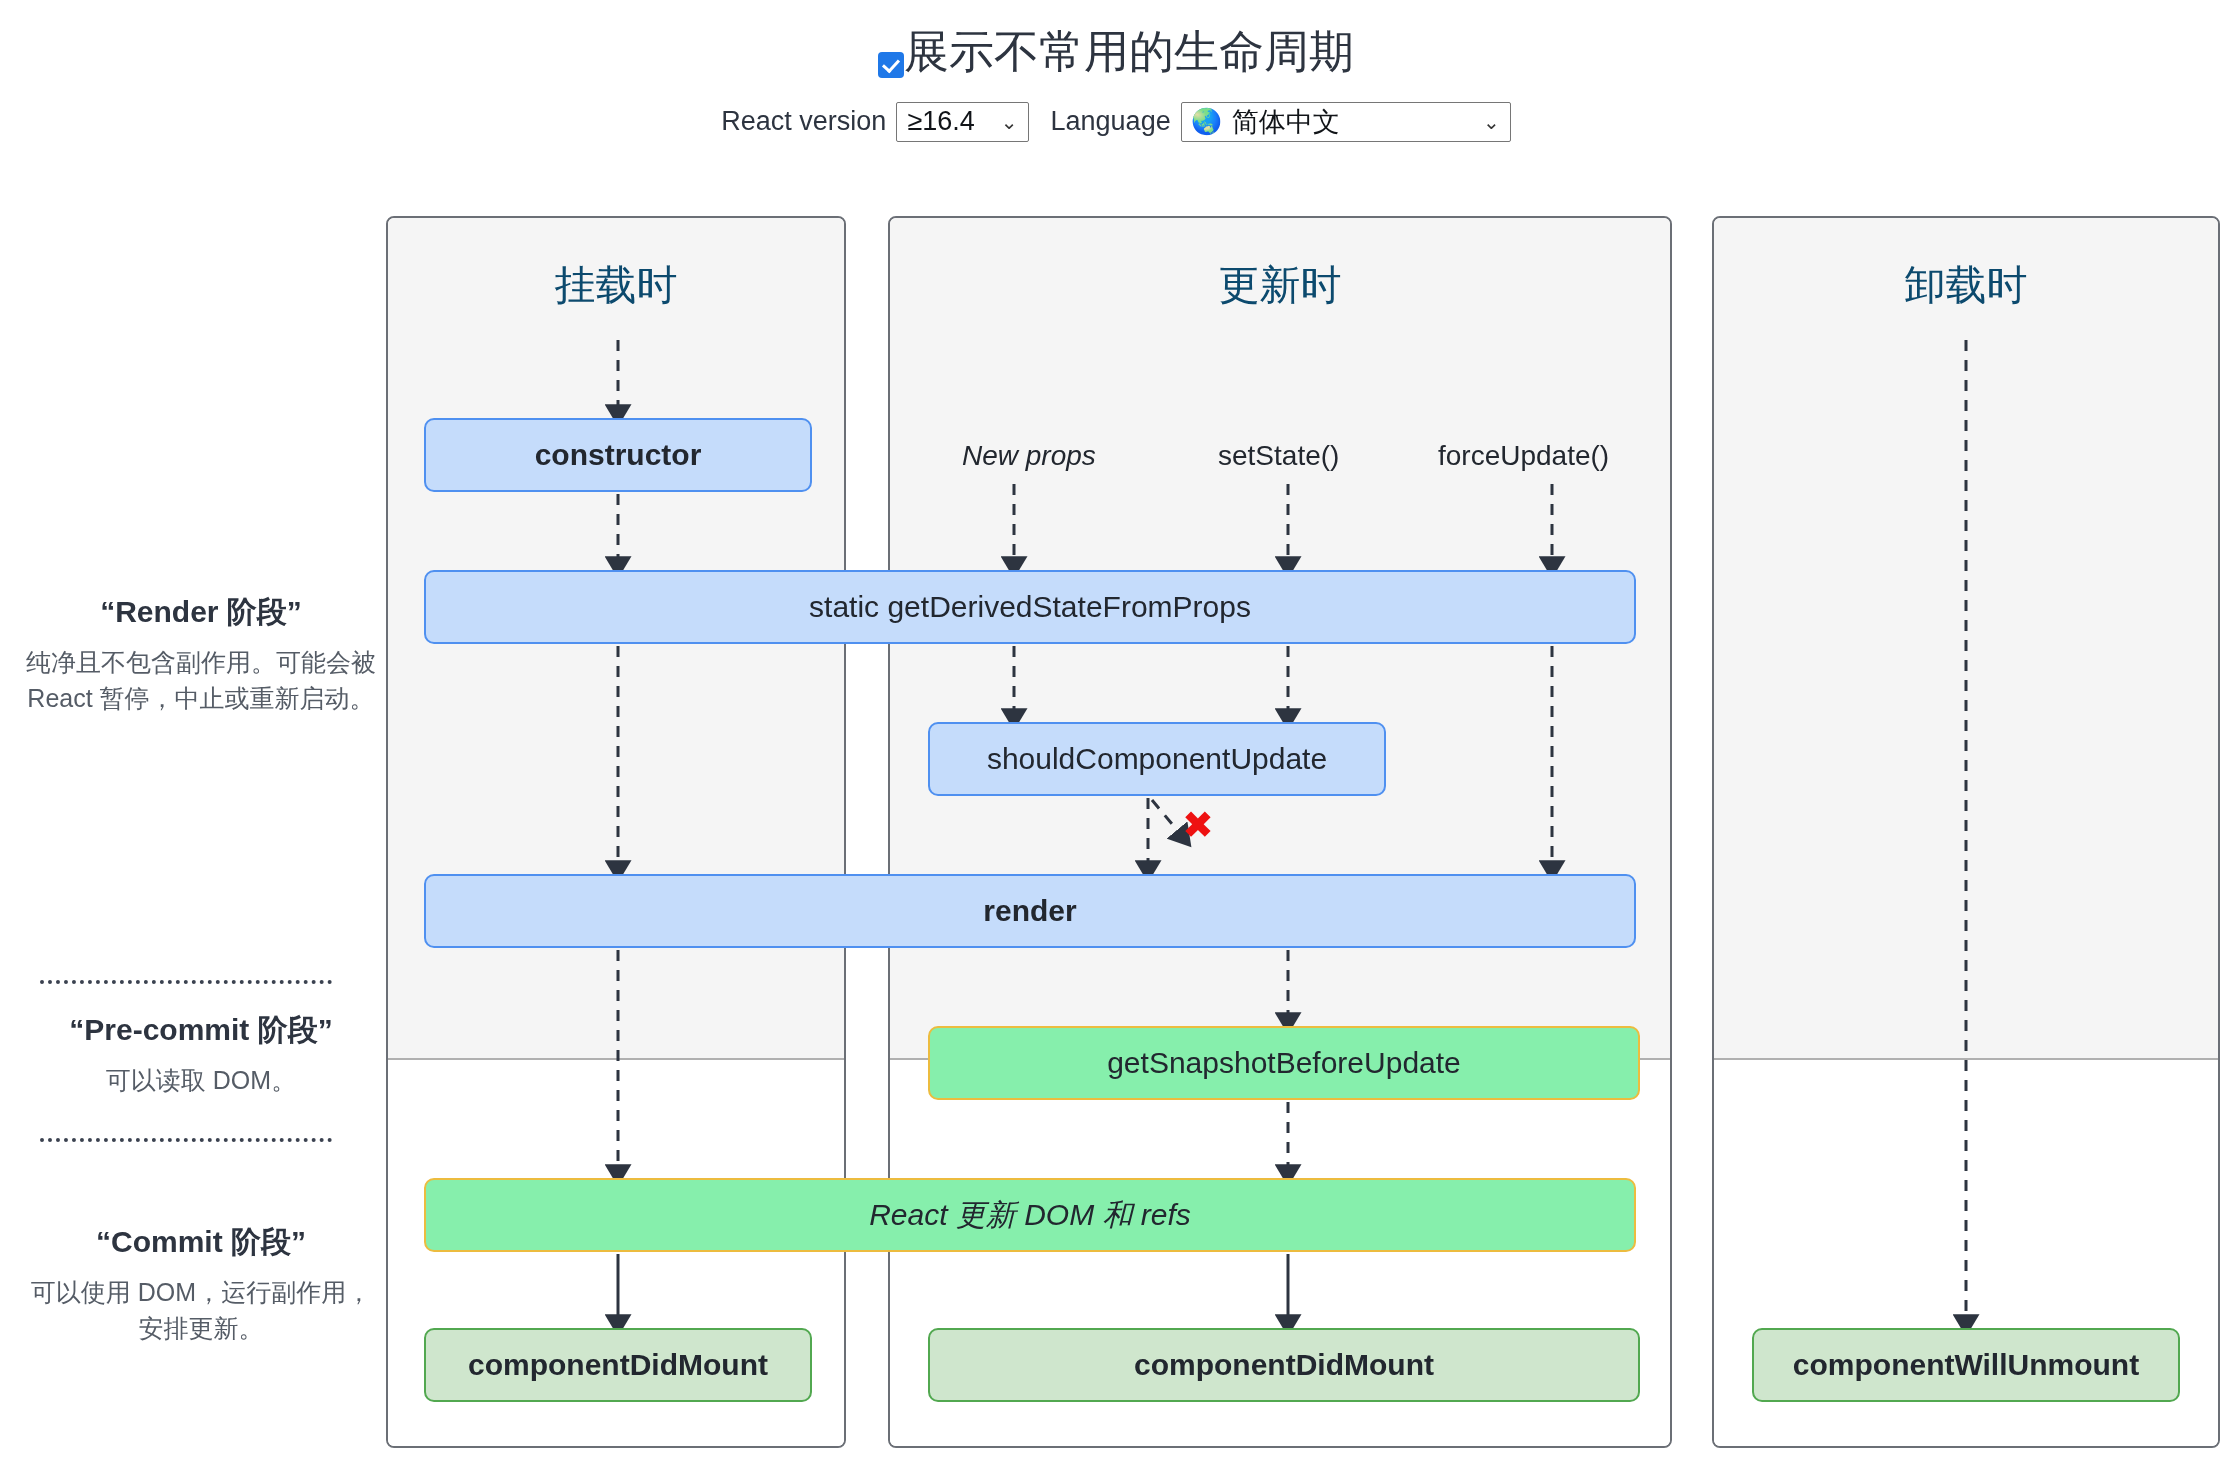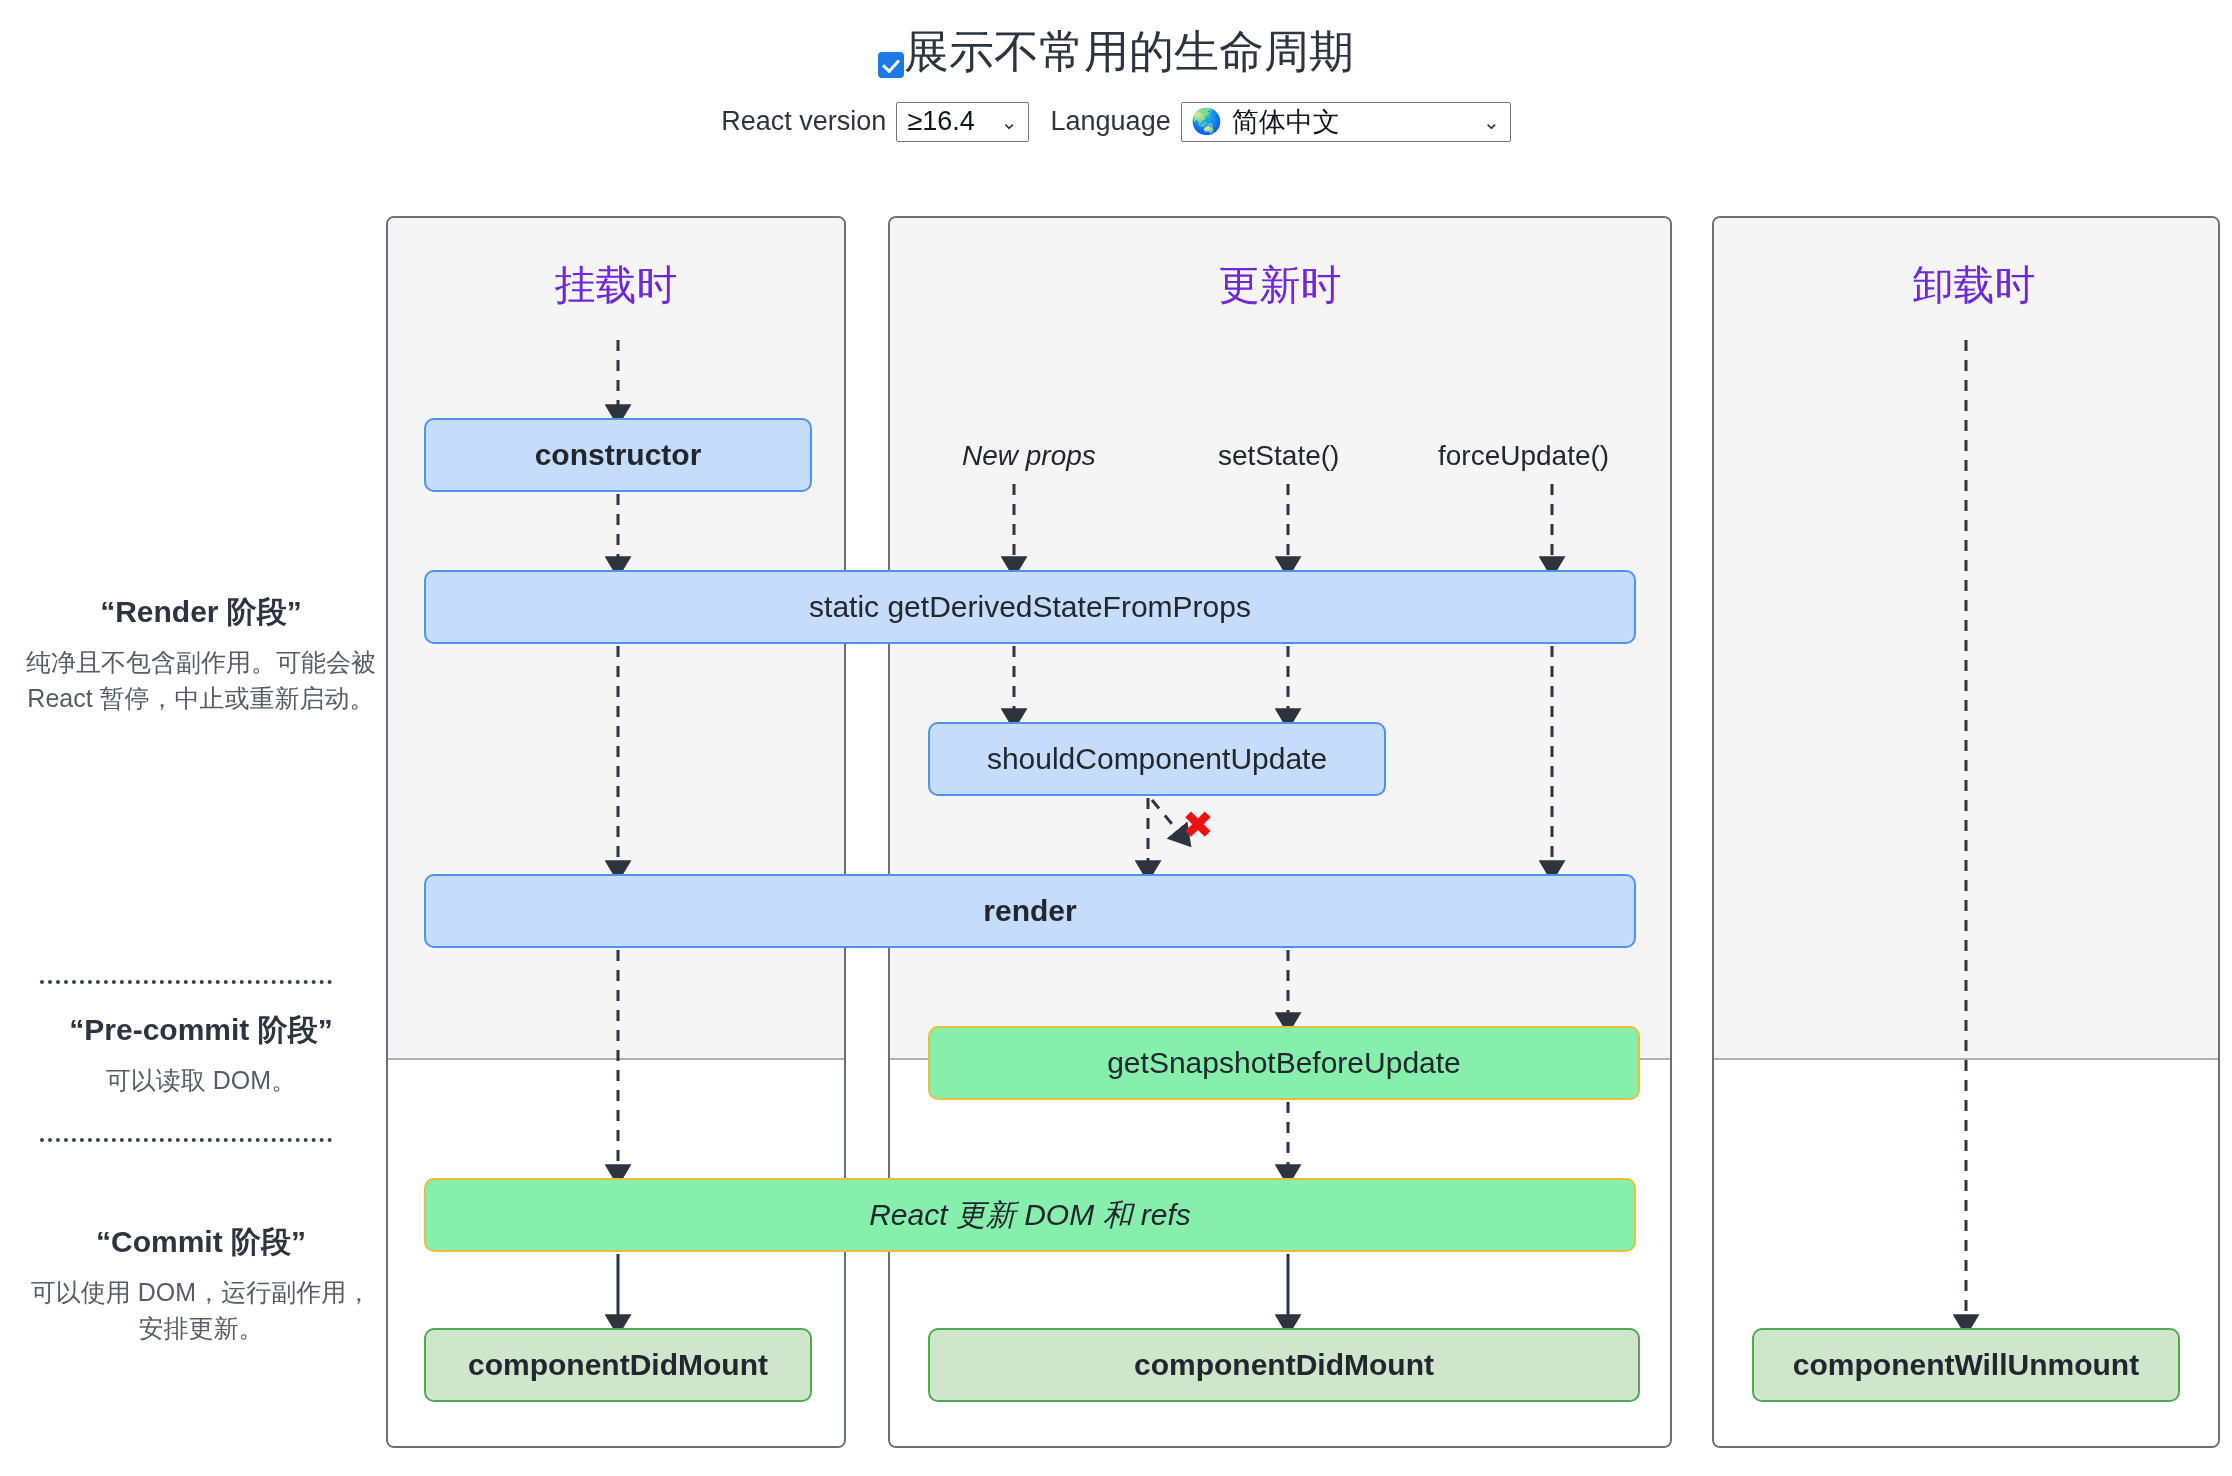--- a/index.html
+++ b/index.html
@@ -126,21 +126,21 @@
   .panel .panel-bottom {
     position: absolute;
     left: 0; right: 0; bottom: 0;
     background: #ffffff;
   }
   .panel-title {
     position: absolute;
     left: 0; right: 0;
     text-align: center;
     font-size: 41px;
-    color: #6d28d9;
+    color: #0c4a6e;
     z-index: 4;
   }
 
   #panel-mount   { left: 386px;  top: 216px; width: 460px;  height: 1232px; }
   #panel-update  { left: 888px;  top: 216px; width: 784px;  height: 1232px; }
   #panel-unmount { left: 1712px; top: 216px; width: 508px;  height: 1232px; }
 
   .panel .panel-top    { height: 840px; }
   .panel .panel-divider{ top: 840px; }
   .panel .panel-bottom { top: 842px; height: 388px; }
@@ -313,21 +313,21 @@
     <div class="panel-bottom"></div>
   </div>
   <div class="panel" id="panel-unmount">
     <div class="panel-top"></div>
     <div class="panel-divider"></div>
     <div class="panel-bottom"></div>
   </div>
 
   <div class="panel-title" style="left:386px; top:258px; width:460px;">挂载时</div>
   <div class="panel-title" style="left:888px; top:258px; width:784px;">更新时</div>
-  <div class="panel-title" style="left:1712px; top:258px; width:508px;padding-left:8px;">卸载时</div>
+  <div class="panel-title" style="left:1712px; top:258px; width:508px;">卸载时</div>
 
   <svg id="arrows" viewBox="0 0 2232 1476" xmlns="http://www.w3.org/2000/svg">
     <defs>
       <marker id="ah" markerWidth="9" markerHeight="9" refX="2.6" refY="4.5" orient="auto" markerUnits="strokeWidth">
         <path d="M0,0 L0,9 L7.5,4.5 z" fill="#2d3440"></path>
       </marker>
     </defs>
     <g stroke="#2d3440" stroke-width="3" fill="none" marker-end="url(#ah)" stroke-dasharray="11,9">
 
       <line x1="618" y1="340" x2="618" y2="412"></line>

